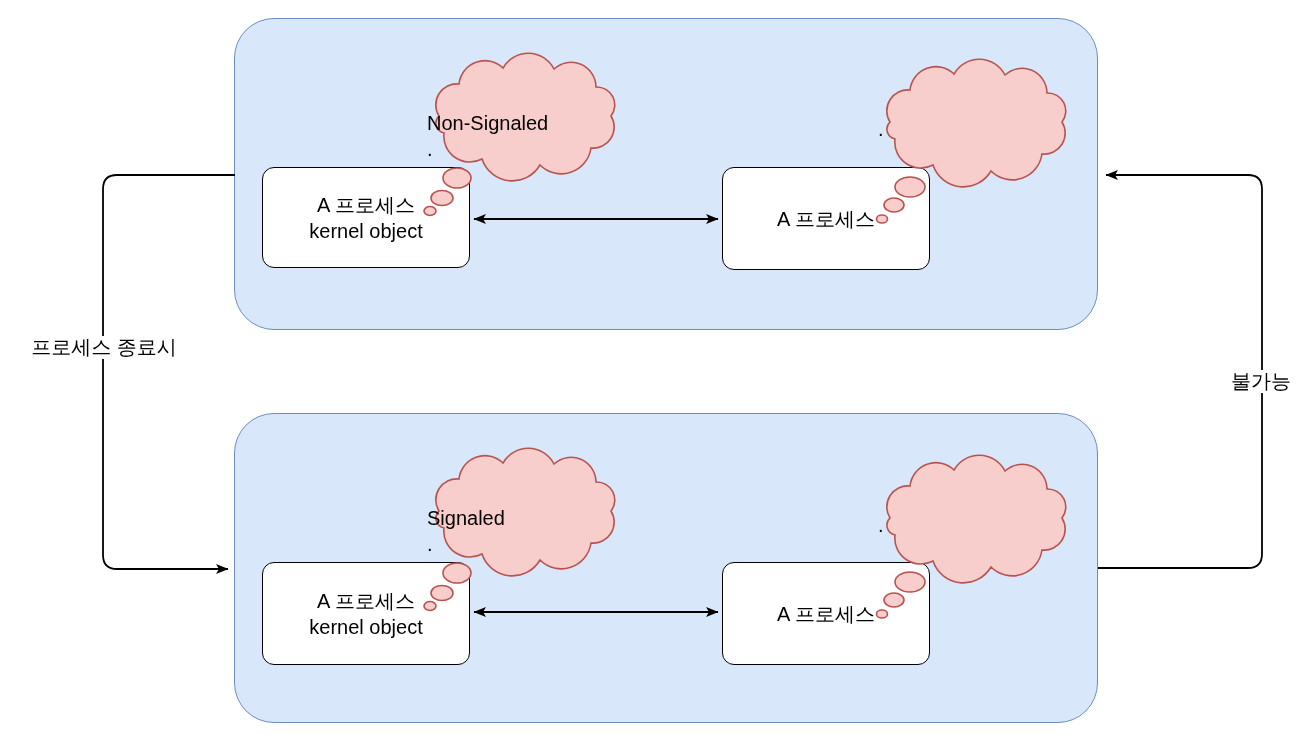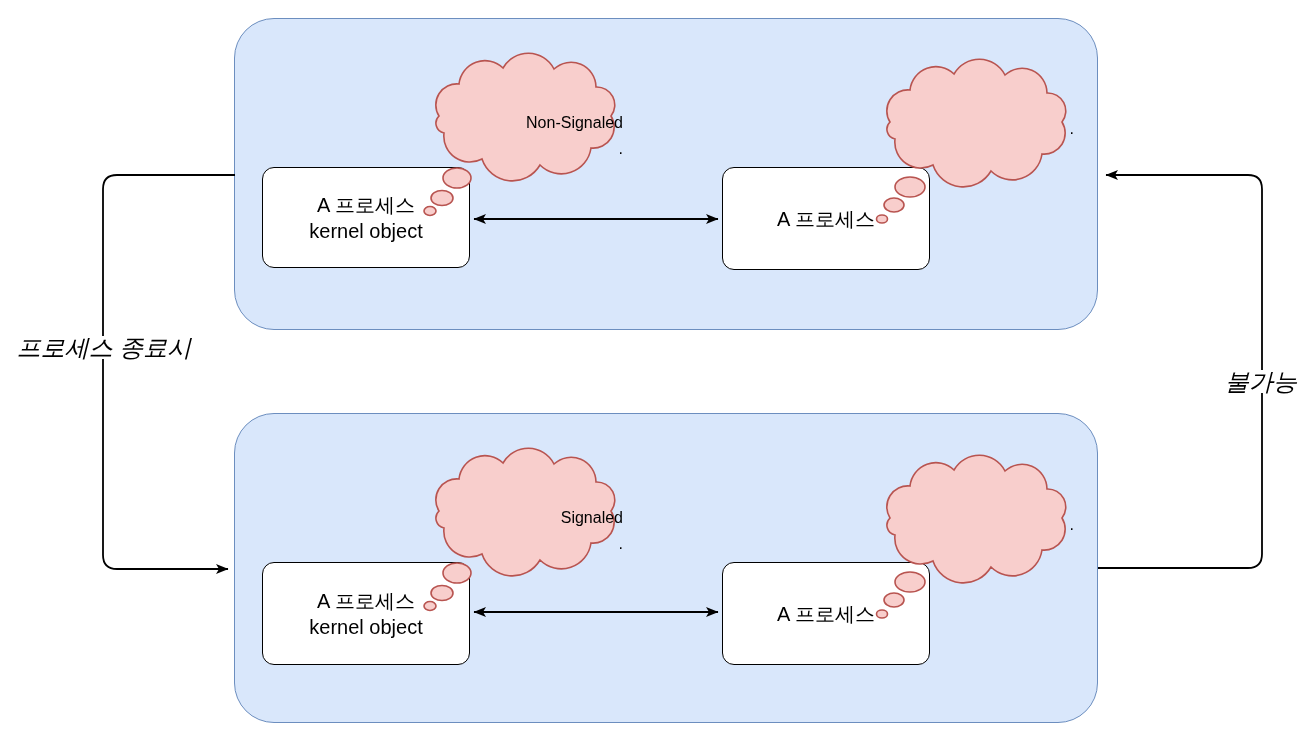--- a/index.html
+++ b/index.html
@@ -61,41 +61,40 @@
     stroke-width: 1.6;
   }
   .edge {
     fill: none;
     stroke: #000000;
     stroke-width: 1.8;
   }
   .cloud-label {
     position: absolute;
     width: 196px;
-    text-align: right;
-    font-size: 16px;
+    text-align: left;
+    font-size: 20px;
     line-height: 26px;
     z-index: 4;
   }
   .cloud-label .sub { line-height: 26px; }
   .label-tl { left: 427px; top: 110px; }
   .label-tr { left: 878px; top: 116px; }
   .label-bl { left: 427px; top: 505px; }
   .label-br { left: 878px; top: 512px; }
 
   .edge-label {
     position: absolute;
     transform: translateX(-50%);
     background: #ffffff;
-    font-size: 24px;
+    font-size: 20px;
     line-height: 23px;
     padding: 0 4px;
     white-space: nowrap;
     z-index: 4;
-    font-style: italic;
   }
   .edge-label-left  { left: 104px;  top: 336px; }
   .edge-label-right { left: 1261px; top: 370px; }
 </style>
 </head>
 <body>
 
 <div class="page">
 
   <div class="container container-top"></div>

